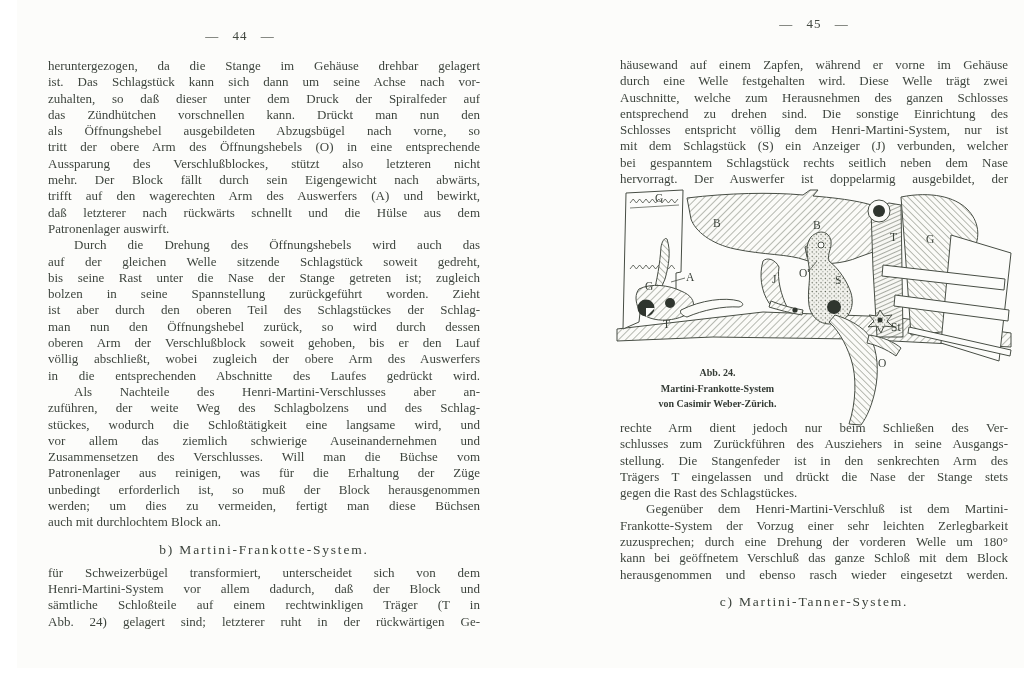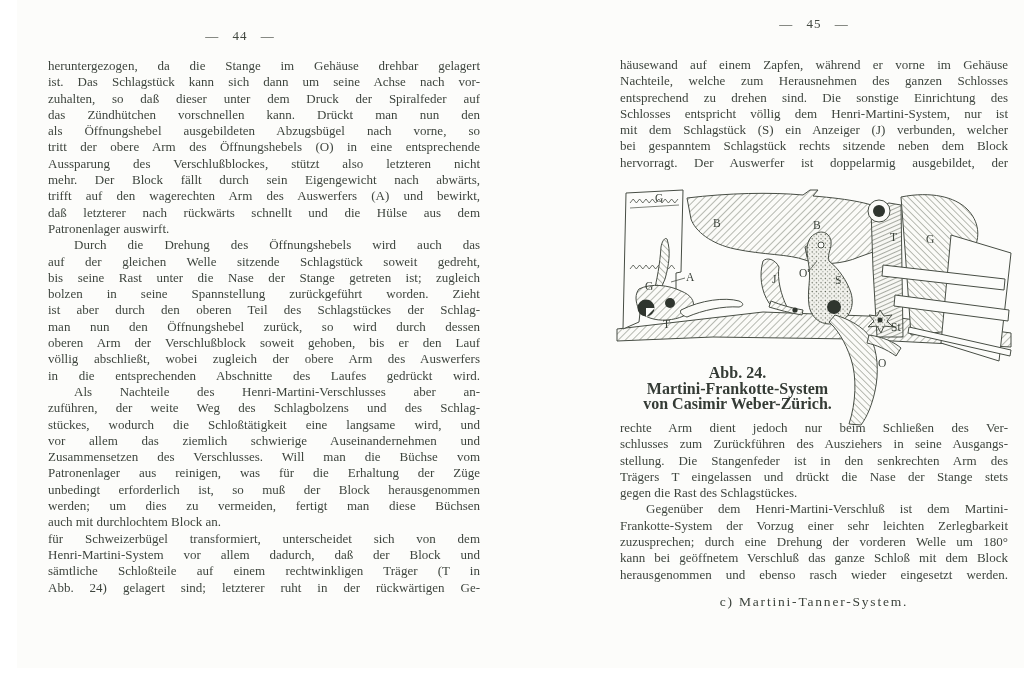--- a/index.html
+++ b/index.html
@@ -24,22 +24,22 @@
   .line.indent{text-indent:26px;}
   .heading{
     text-align:center; font-size:13.5px; letter-spacing:1.8px;
     color:#3b423b; white-space:nowrap;
   }
   .heading.h-left{margin-top:10px; margin-bottom:7px; line-height:17px;}
   .heading.h-right{margin-top:10px; margin-bottom:5px; line-height:17px;}
   .figure{position:absolute; left:596px; top:189px; width:400px; height:242px;}
   .figure svg{position:absolute; left:0; top:0;}
   .caption{
-    position:absolute; left:22px; top:176px; width:205px;
-    text-align:center; font-weight:bold; font-size:16px;
+    position:absolute; left:2px; top:176px; width:205px;
+    text-align:center; font-weight:bold; font-size:10px;
     line-height:15.5px; color:#343b35;
   }
   .fig-label{
     font-family:"Liberation Serif","DejaVu Serif",serif;
     font-size:11.5px; fill:#394038;
   }
 </style>
 </head>
 <body>
 
@@ -72,38 +72,40 @@
         <div class="line indent">Als Nachteile des Henri-Martini-Verschlusses aber an-</div>
         <div class="line">zuführen, der weite Weg des Schlagbolzens und des Schlag-</div>
         <div class="line">stückes, wodurch die Schloßtätigkeit eine langsame wird, und</div>
         <div class="line">vor allem das ziemlich schwierige Auseinandernehmen und</div>
         <div class="line">Zusammensetzen des Verschlusses. Will man die Büchse vom</div>
         <div class="line">Patronenlager aus reinigen, was für die Erhaltung der Züge</div>
         <div class="line">unbedingt erforderlich ist, so muß der Block herausgenommen</div>
         <div class="line">werden; um dies zu vermeiden, fertigt man diese Büchsen</div>
         <div class="line end">auch mit durchlochtem Block an.</div>
       </div>
+    <div class="heading h-left">b) Martini-Frankotte-System.</div>
     <div>
         <div class="line">für Schweizerbügel transformiert, unterscheidet sich von dem</div>
         <div class="line">Henri-Martini-System vor allem dadurch, daß der Block und</div>
         <div class="line">sämtliche Schloßteile auf einem rechtwinkligen Träger (T in</div>
         <div class="line">Abb. 24) gelagert sind; letzterer ruht in der rückwärtigen Ge-</div>
       </div>
   </div>
 
   <div class="pagenum" style="left:603px; top:16px; width:388px;">— 45 —</div>
 
   <div class="col" style="left:603px; top:57px; width:388px;">
     <div>
         <div class="line">häusewand auf einem Zapfen, während er vorne im Gehäuse</div>
-        <div class="line">Nachteile, welche zum Herausnehmen des ganzen Schlosses</div>
+        <div class="line">durch eine Welle festgehalten wird. Diese Welle trägt zwei</div>
+        <div class="line">Auschnitte, welche zum Herausnehmen des ganzen Schlosses</div>
         <div class="line">entsprechend zu drehen sind. Die sonstige Einrichtung des</div>
         <div class="line">Schlosses entspricht völlig dem Henri-Martini-System, nur ist</div>
         <div class="line">mit dem Schlagstück (S) ein Anzeiger (J) verbunden, welcher</div>
-        <div class="line">bei gespanntem Schlagstück rechts sitzende neben dem Block</div>
+        <div class="line">bei gespanntem Schlagstück rechts seitlich neben dem Nase</div>
         <div class="line">hervorragt. Der Auswerfer ist doppelarmig ausgebildet, der</div>
       </div>
   </div>
 
   <div class="figure">
     <svg width="400" height="242" viewBox="0 0 400 242">
       <defs>
         <pattern id="h1" width="5" height="5" patternUnits="userSpaceOnUse" patternTransform="rotate(45)">
           <rect width="5" height="5" fill="#fbfbf8"></rect>
           <line x1="0" y1="0" x2="0" y2="5" stroke="#606758" stroke-width="0.9"></line>

